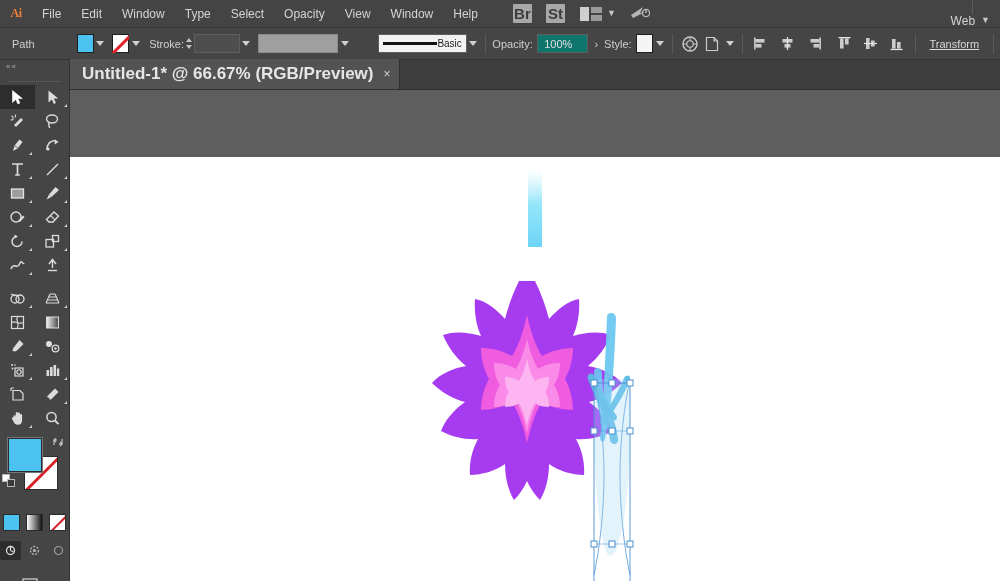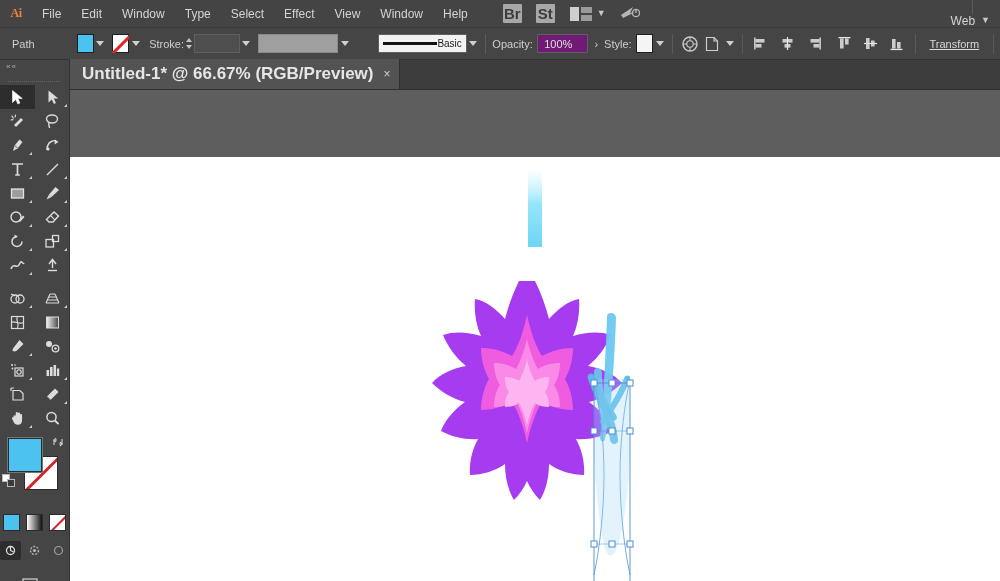--- a/index.html
+++ b/index.html
@@ -107,21 +107,21 @@
   .field.light { background: #9f9f9f; border-color: #8a8a8a; }
   .brush-box {
     height: 19px; width: 96px; background: #f2f2f2; border: 1px solid #5f5f5f;
     display: flex; align-items: center; justify-content: space-between;
     padding: 0 4px;
     margin-left: 22px;
   }
   .brush-line { width: 54px; height: 3px; background: #111; }
   .brush-name { color: #1a1a1a; font-size: 10px; }
   .opacity-field {
-    width: 56px; height: 19px; background: #701a75; border: 1px solid #5f5f5f;
+    width: 56px; height: 19px; background: #0f766e; border: 1px solid #5f5f5f;
     color: #e0e0e0; font-size: 11px; display: flex; align-items: center;
     padding-left: 6px;
   }
   .op-chev { color: #cfcfcf; font-size: 11px; padding: 0 6px; }
   .style-swatch {
     width: 19px; height: 19px; background: #f4f4f4; border: 1px solid #1e1e1e;
   }
   .icon-btn {
     width: 24px; height: 22px; display: flex; align-items: center;
     justify-content: center; color: #cbcbcb;
@@ -246,21 +246,21 @@
 <div id="app">
 
   <div class="menubar">
     <div class="ai-logo">Ai</div>
 
     <div class="menu-item">File</div>
     <div class="menu-item">Edit</div>
     <div class="menu-item">Window</div>
     <div class="menu-item">Type</div>
     <div class="menu-item">Select</div>
-    <div class="menu-item">Effect</div>
+    <div class="menu-item">Opacity</div>
     <div class="menu-item">View</div>
     <div class="menu-item">Window</div>
     <div class="menu-item">Help</div>
 
     <div class="mb-spacer"></div>
     <div class="mb-badge">Br</div>
     <div class="mb-badge">St</div>
 
     <div class="mb-arrange">
       <span class="arrange-glyph">

